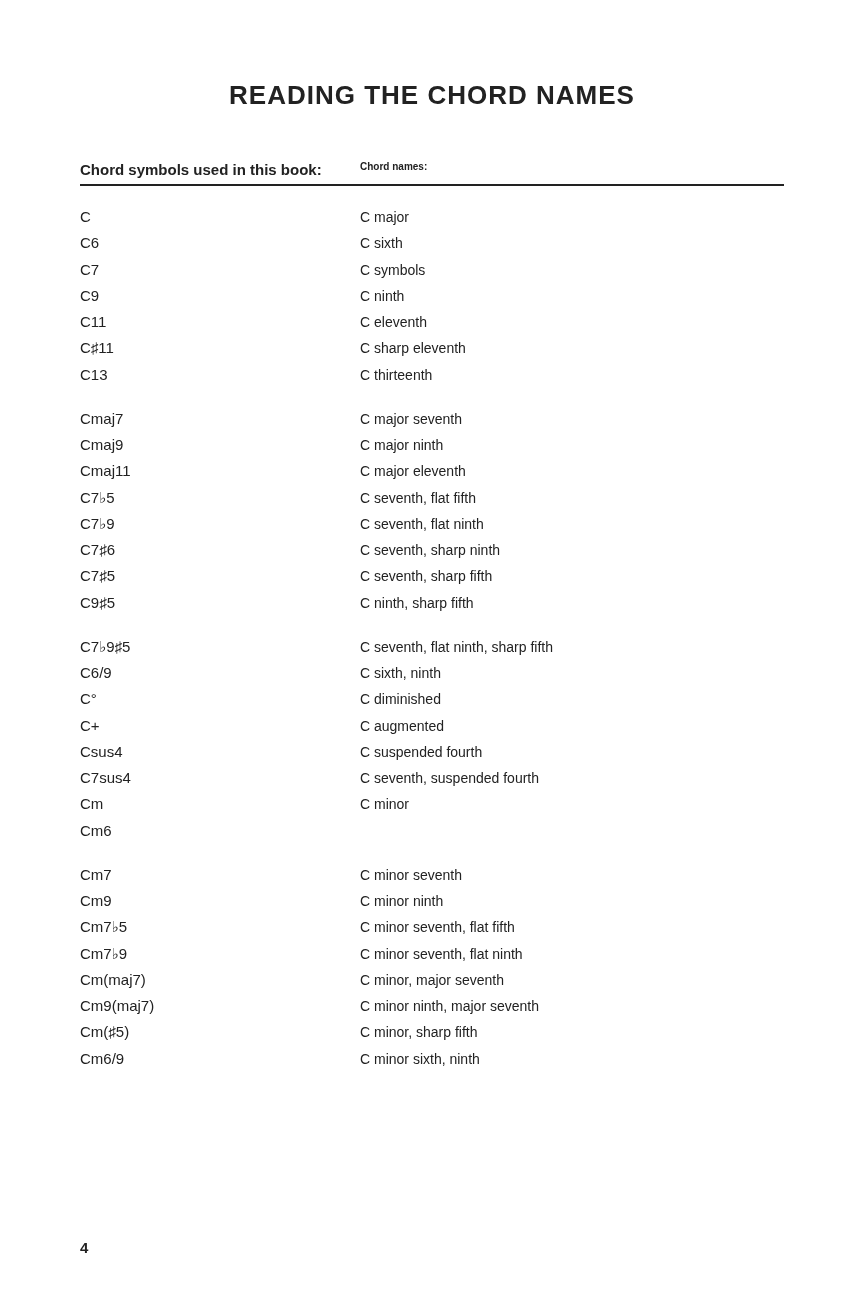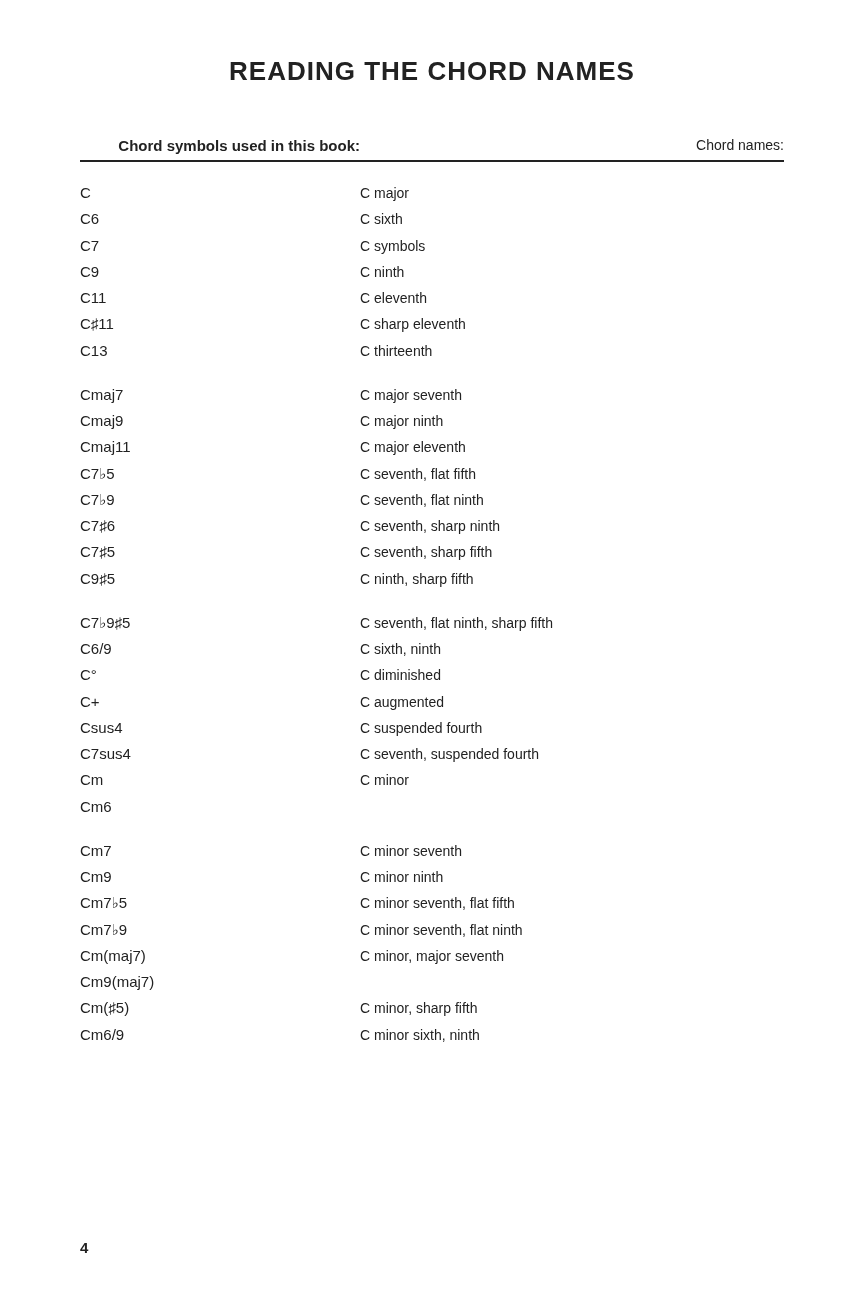--- a/index.html
+++ b/index.html
@@ -5,46 +5,45 @@
     * { margin: 0; padding: 0; box-sizing: border-box; }
     body {
       background: #fff;
       font-family: Arial, Helvetica, sans-serif;
       color: #222;
       width: 864px;
       min-height: 1296px;
       position: relative;
     }
     .page {
-      padding: 56px 80px 60px 80px;
+      padding: 80px 80px 60px 80px;
     }
     .page-title {
       text-align: center;
       font-size: 26px;
       font-weight: 900;
       letter-spacing: 1px;
       margin-bottom: 50px;
       font-family: Arial Black, Arial, sans-serif;
     }
     .headers-row {
       display: flex;
       margin-bottom: 8px;
-      text-align: right;
     }
     .col-symbol {
       width: 280px;
       font-weight: 700;
       font-size: 15px;
       border-bottom: 2px solid #222;
       padding-bottom: 6px;
     }
     .col-name {
       flex: 1;
-      font-weight: 400;
-      font-size: 14px;
+      font-weight: 700;
+      font-size: 10px;
       border-bottom: 2px solid #222;
       padding-bottom: 6px;
     }
     .chord-table {
       width: 100%;
       margin-top: 18px;
     }
     .chord-row {
       display: flex;
       align-items: baseline;
@@ -190,20 +189,21 @@
       <div class="chord-row">
         <span class="symbol">Cm7♭9</span>
         <span class="cname">C minor seventh, flat ninth</span>
       </div>
       <div class="chord-row">
         <span class="symbol">Cm(maj7)</span>
         <span class="cname">C minor, major seventh</span>
       </div>
       <div class="chord-row">
         <span class="symbol">Cm9(maj7)</span>
+        <span class="cname">C minor ninth, major seventh</span>
       </div>
       <div class="chord-row">
         <span class="symbol">Cm(♯5)</span>
         <span class="cname">C minor, sharp fifth</span>
       </div>
       <div class="chord-row">
         <span class="symbol">Cm6/9</span>
         <span class="cname">C minor sixth, ninth</span>
       </div>
     </div>

